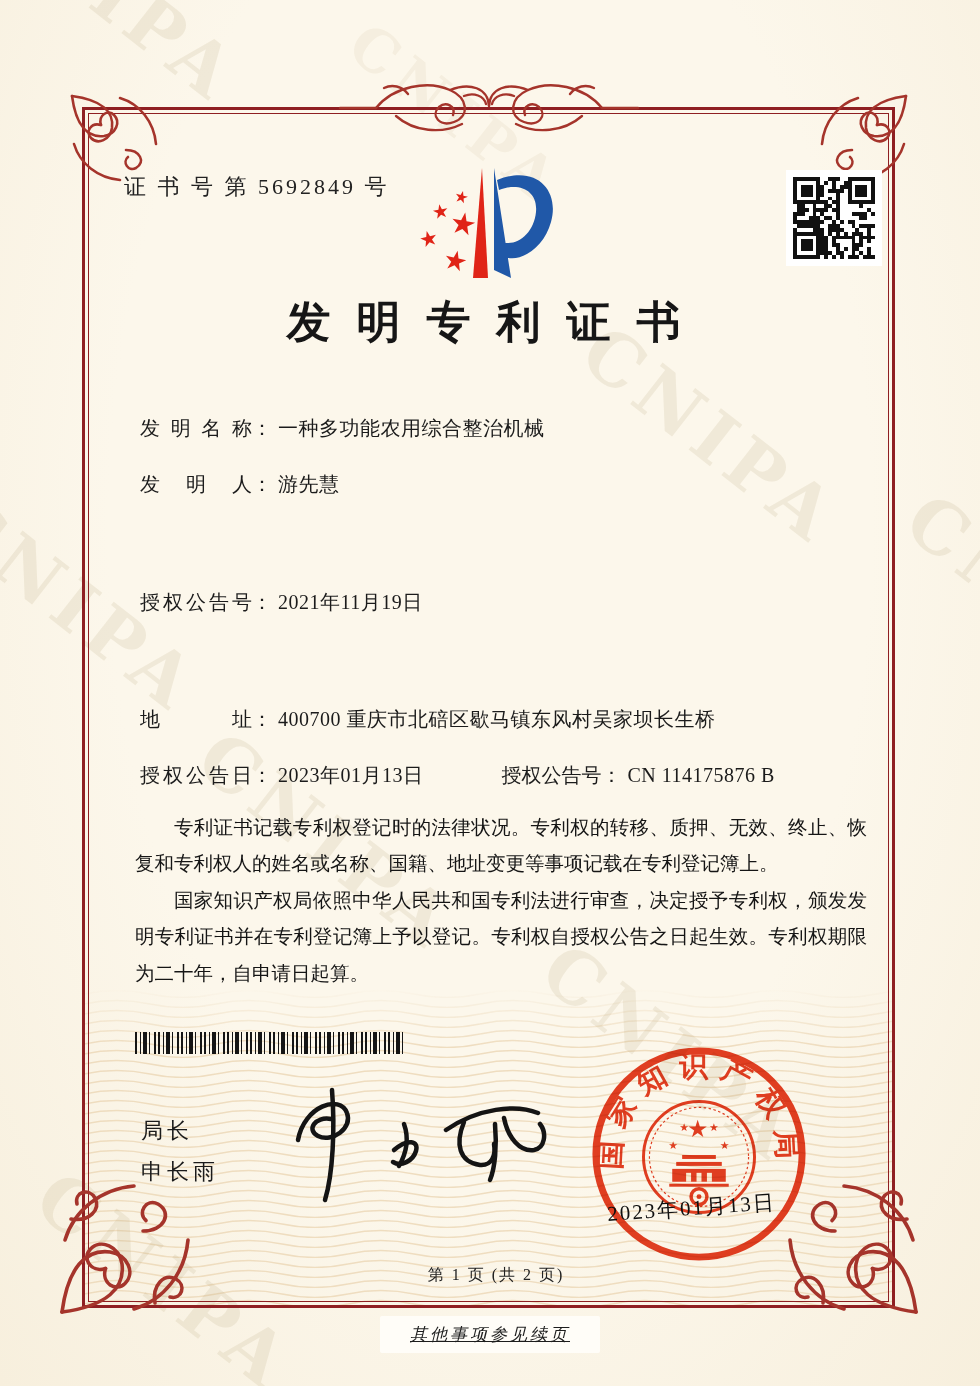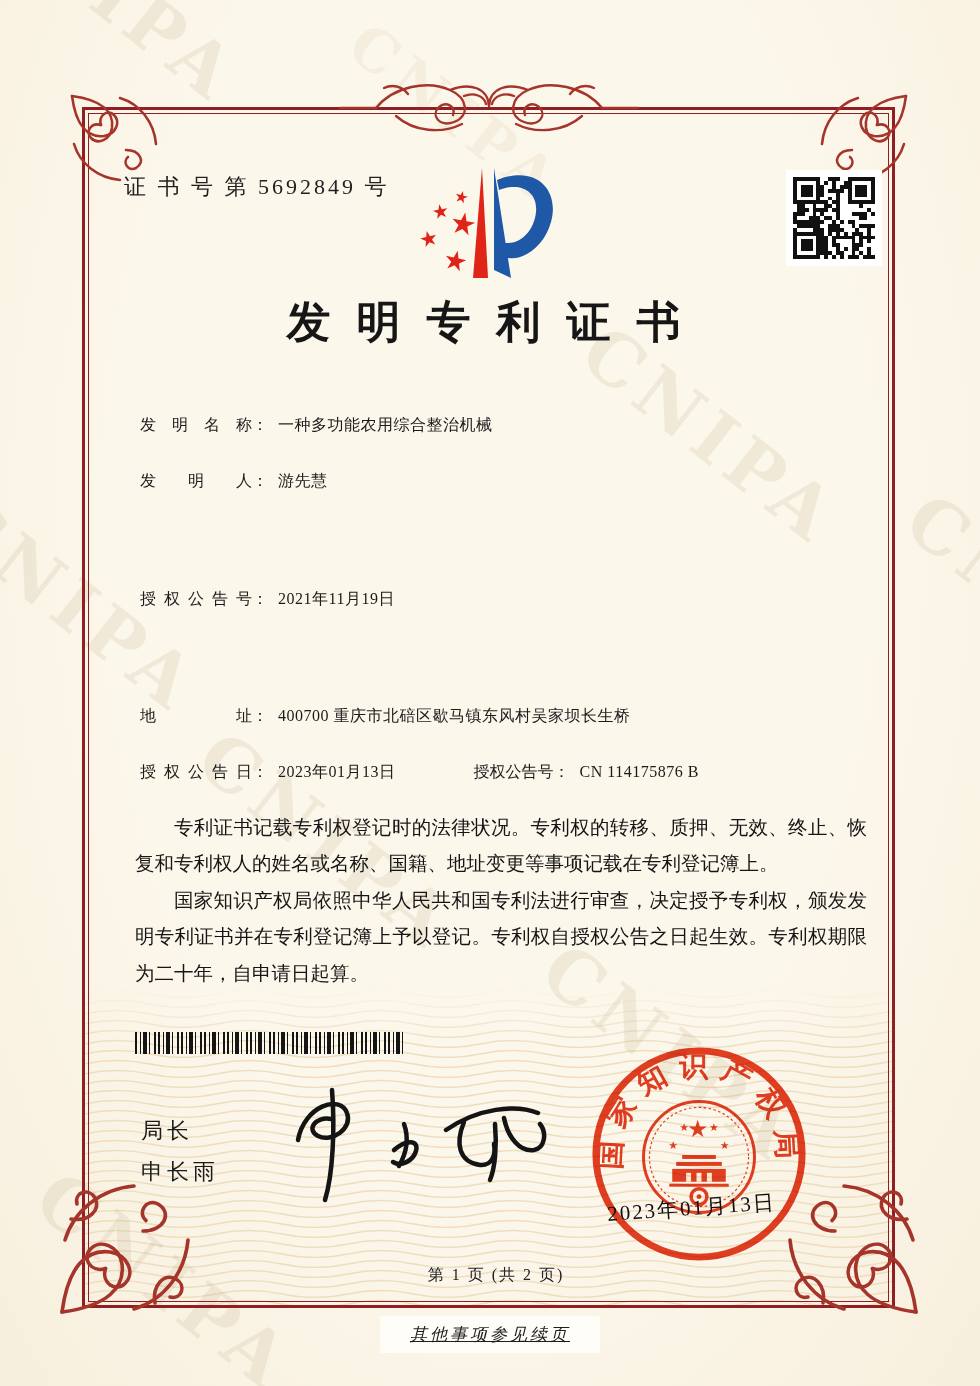--- a/index.html
+++ b/index.html
@@ -33,21 +33,21 @@
   .logo { position:absolute; left:414px; top:158px; width:150px; height:134px; z-index:5; }
   .qr { position:absolute; left:786px; top:170px; width:96px; height:96px;
         background:#fff; padding:7px; z-index:5; }
   .qr-grid { display:grid; grid-template-columns:repeat(21,1fr);
              grid-template-rows:repeat(21,1fr); width:82px; height:82px; }
   .qr-grid .on { background:#111; }
   .title { position:absolute; left:0; top:293px; width:100%; text-align:center; z-index:5;
            font-size:44px; font-weight:bold; letter-spacing:26px; padding-left:13px;
            color:#161616; }
   
-  .frow { position:absolute; left:140px; z-index:5; font-size:16px; white-space:nowrap; }
+  .frow { position:absolute; left:140px; z-index:5; font-size:20px; white-space:nowrap; }
   .flabel { display:inline-block; width:112px; text-align:justify; text-align-last:justify;
             vertical-align:bottom; }
   .fcolon { display:inline-block; width:26px; }
   .fvalue { letter-spacing:0.5px; }
   .grant-gap { display:inline-block; width:78px; }
   
   .body-text { position:absolute; left:135px; top:810px; width:732px; z-index:5;
                font-size:19.5px; line-height:1.87; text-align:justify; color:#151515; }
   .body-text p { text-indent:2em; }
   

